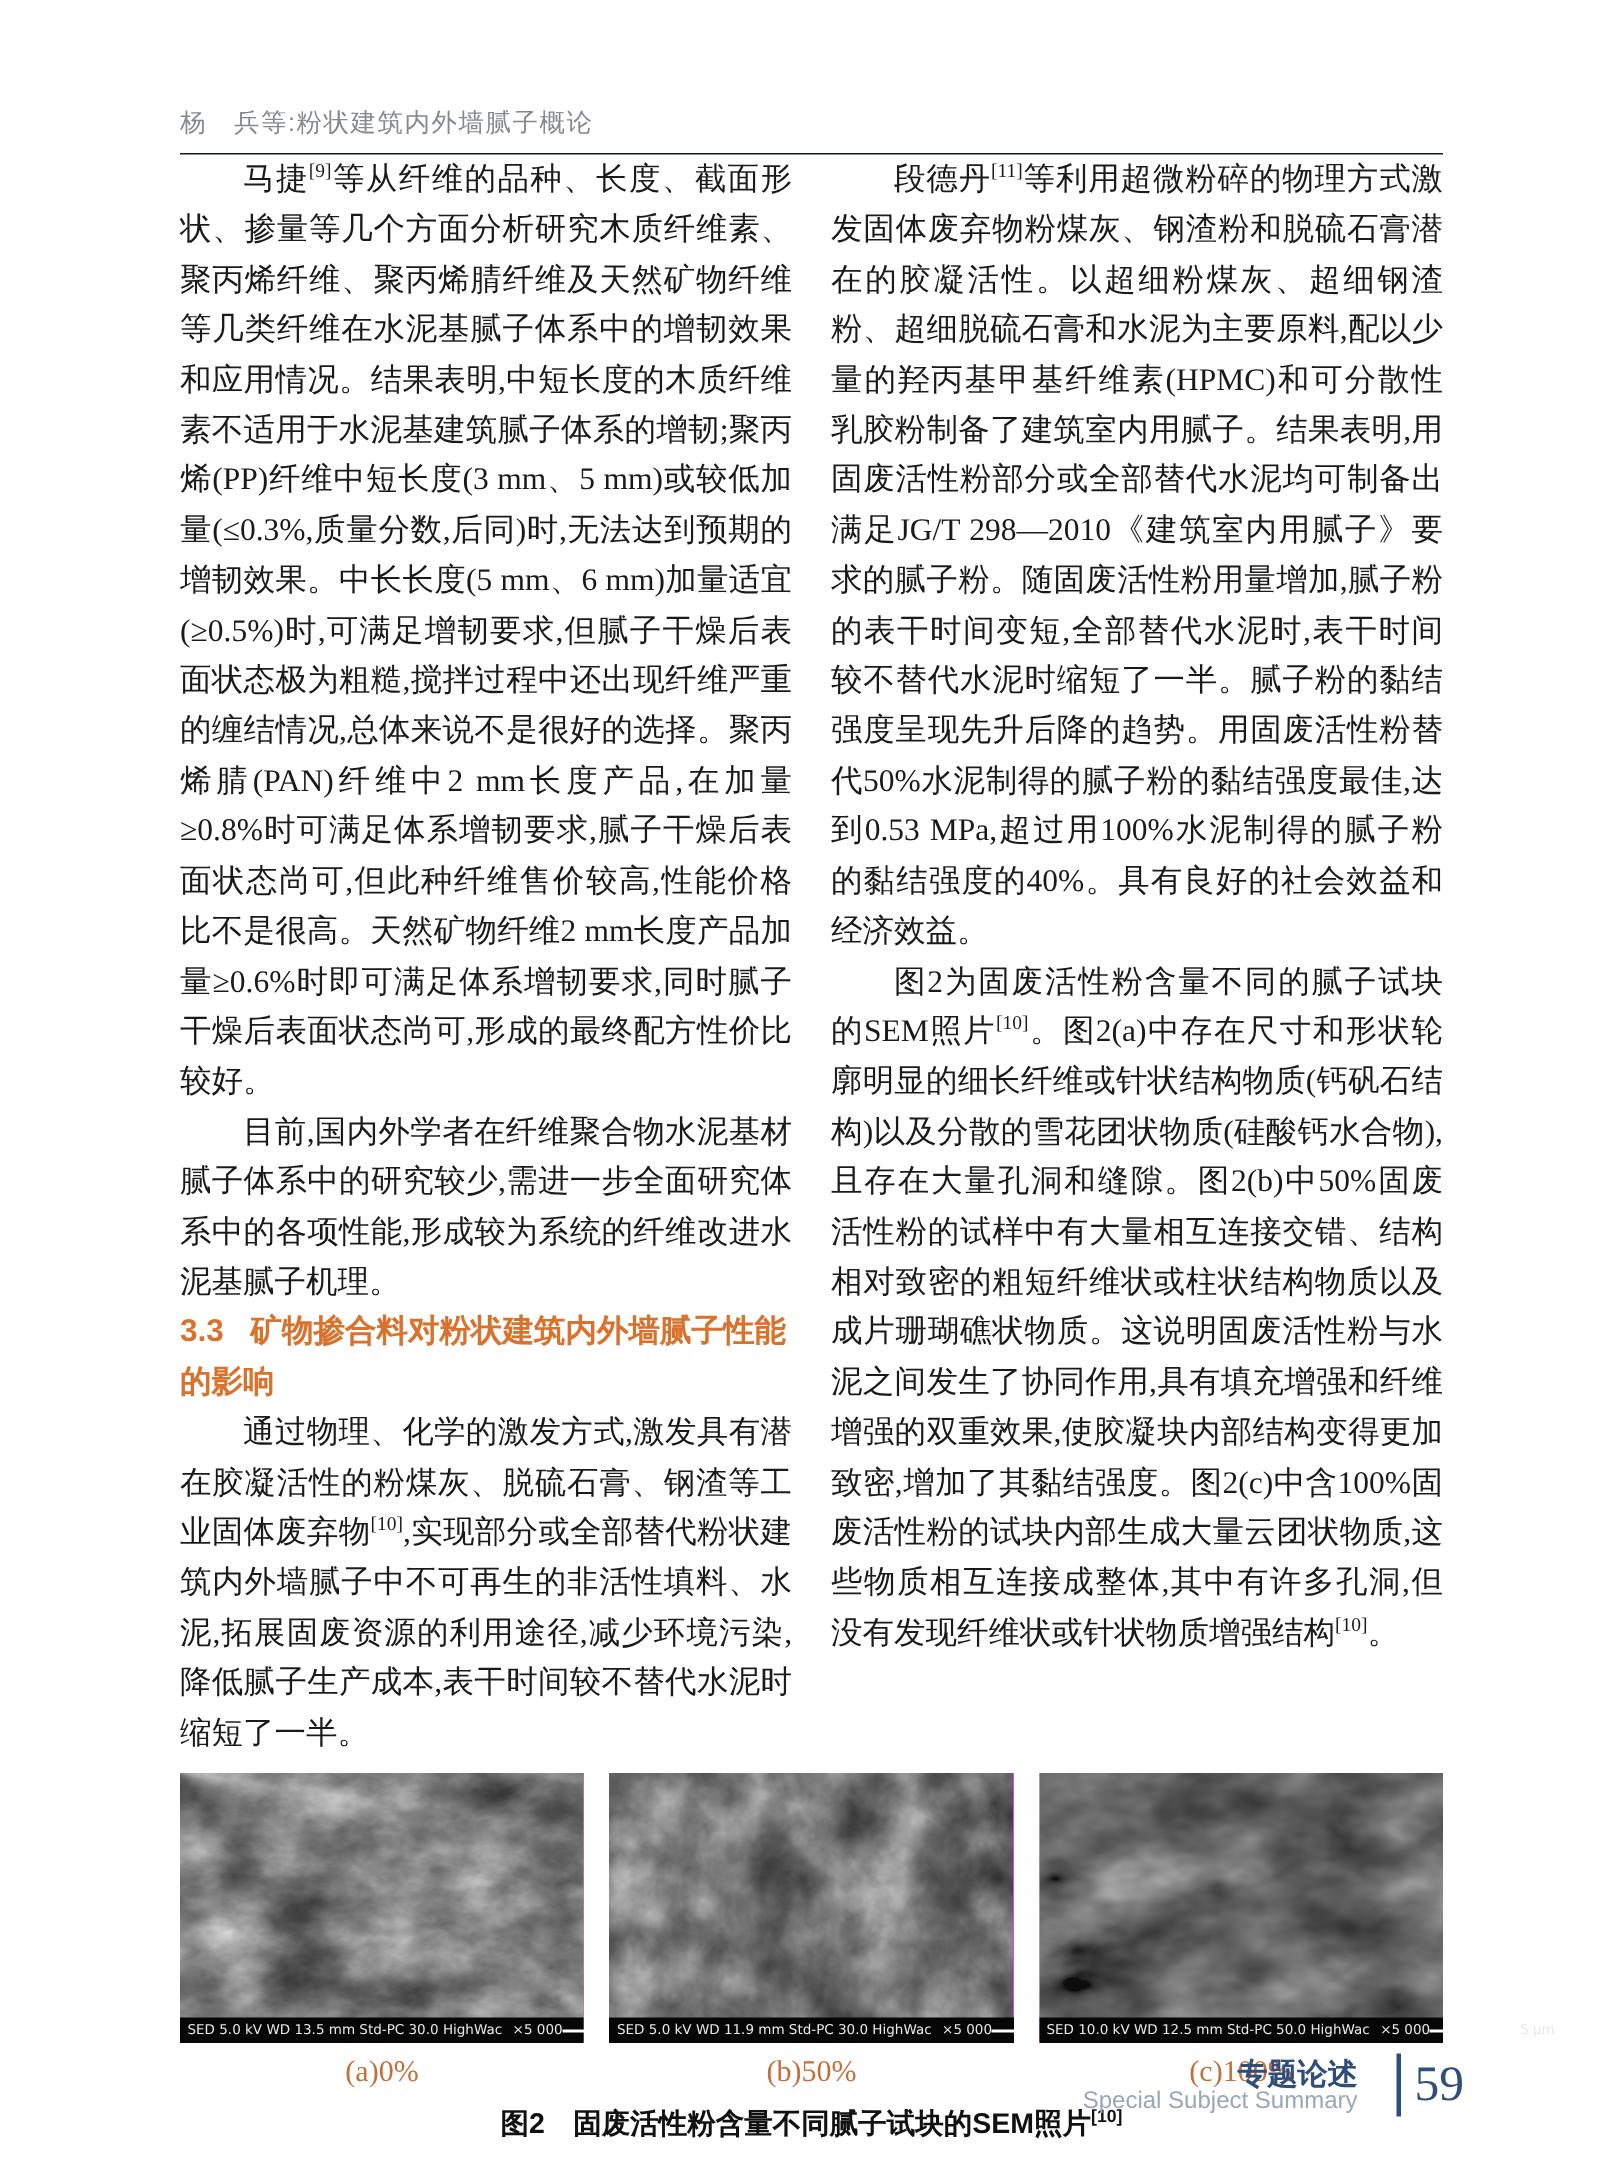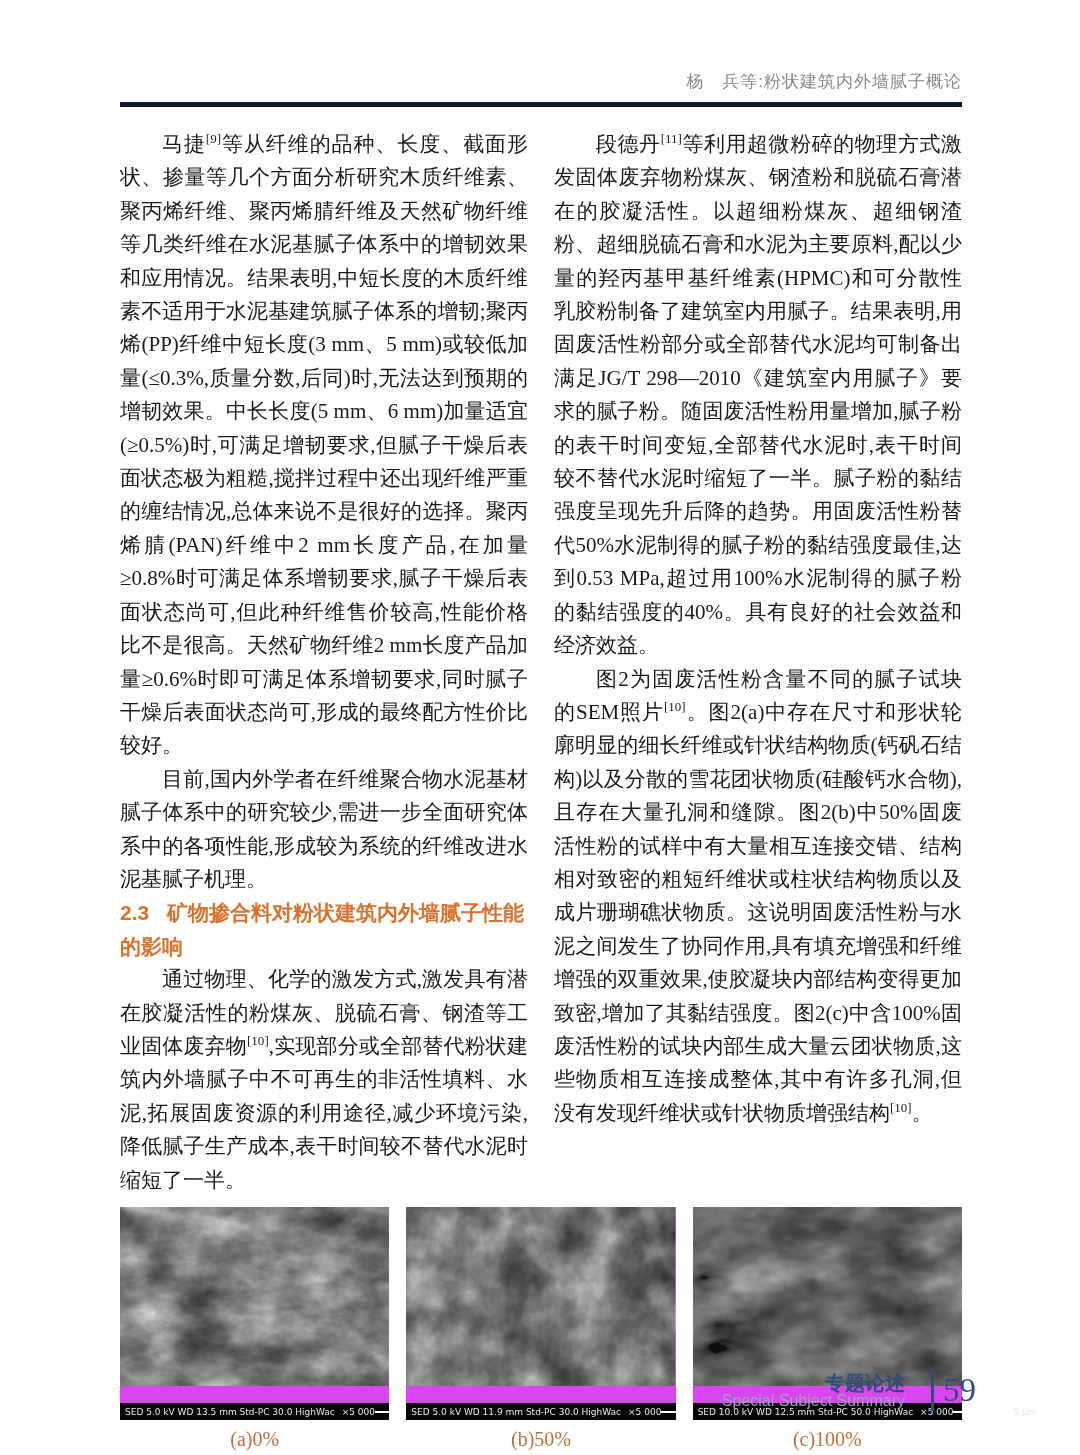--- a/index.html
+++ b/index.html
@@ -9,30 +9,29 @@
     background: #ffffff;
     font-family: "Liberation Sans", "DejaVu Sans", sans-serif;
     color: #1a1a1a;
     overflow: hidden;
     box-sizing: border-box;
   }
   .content { position: absolute; left: 120px; top: 70px; width: 842px; }
 
   
   .running-head {
-    text-align: right;
     font-size: 17px;
     color: #85898c;
     letter-spacing: 1px;
     padding-bottom: 9px;
-    border-bottom: 5px solid #0f172a;
-  }
-
-  
-  .cols { display: flex; gap: 26px; margin-top: 21px; }
+    border-bottom: 1px solid #0f172a;
+  }
+
+  
+  .cols { display: flex; gap: 26px; }
   .col { width: 408px; }
   p.para {
     margin: 0;
     font-size: 21px;
     line-height: 33.4px;
     text-align: justify;
     font-family: "Liberation Serif", "DejaVu Serif", serif;
   }
   p.para.indent { text-indent: 2em; }
   sup { font-size: 0.62em; vertical-align: super; line-height: 0; }
@@ -43,21 +42,21 @@
     line-height: 33.4px;
     font-weight: bold;
     color: #d9722c;
   }
   h3.sec-head .sec-num { margin-right: 0.85em; }
 
   
   .figure { margin-top: 10px; }
   .panels { display: flex; gap: 17px; }
   .panel { flex: 1; }
-  .sem-frame { position: relative; width: 100%; height: 213px; background: #d946ef; }
+  .sem-frame { position: relative; width: 100%; height: 180px; background: #d946ef; }
   .sem-frame svg { display: block; width: 100%; height: 179px; }
   .sem-status {
     position: absolute; left: 0; right: 0; bottom: 0;
     height: 17px; background: #060606;
     display: flex; align-items: center;
     padding: 0 5px; box-sizing: border-box;
     color: #e8e8e8; font-size: 9px; white-space: nowrap;
     font-family: "DejaVu Sans", sans-serif;
   }
   .sem-status .stat-text { flex: 0 0 auto; }
@@ -95,21 +94,21 @@
 
     <div class="running-head">
       <span>杨　兵等:粉状建筑内外墙腻子概论</span>
     </div>
 
     <div class="cols">
       <div class="col">
         <p class="para indent"><span>马捷</span><sup>[9]</sup><span>等从纤维的品种、长度、截面形状、掺量等几个方面分析研究木质纤维素、聚丙烯纤维、聚丙烯腈纤维及天然矿物纤维等几类纤维在水泥基腻子体系中的增韧效果和应用情况。结果表明,中短长度的木质纤维素不适用于水泥基建筑腻子体系的增韧;聚丙烯(PP)纤维中短长度(3 mm、5 mm)或较低加量(≤0.3%,质量分数,后同)时,无法达到预期的增韧效果。中长长度(5 mm、6 mm)加量适宜(≥0.5%)时,可满足增韧要求,但腻子干燥后表面状态极为粗糙,搅拌过程中还出现纤维严重的缠结情况,总体来说不是很好的选择。聚丙烯腈(PAN)纤维中2 mm长度产品,在加量≥0.8%时可满足体系增韧要求,腻子干燥后表面状态尚可,但此种纤维售价较高,性能价格比不是很高。天然矿物纤维2 mm长度产品加量≥0.6%时即可满足体系增韧要求,同时腻子干燥后表面状态尚可,形成的最终配方性价比较好。</span></p>
         <p class="para indent"><span>目前,国内外学者在纤维聚合物水泥基材腻子体系中的研究较少,需进一步全面研究体系中的各项性能,形成较为系统的纤维改进水泥基腻子机理。</span></p>
         <h3 class="sec-head">
-          <span class="sec-num">2.3</span><span>矿物掺合料对粉状建筑内外墙腻子性能的影响</span>
+          <span class="sec-num">3.3</span><span>矿物掺合料对粉状建筑内外墙腻子性能的影响</span>
         </h3>
         <p class="para indent"><span>通过物理、化学的激发方式,激发具有潜在胶凝活性的粉煤灰、脱硫石膏、钢渣等工业固体废弃物</span><sup>[10]</sup><span>,实现部分或全部替代粉状建筑内外墙腻子中不可再生的非活性填料、水泥,拓展固废资源的利用途径,减少环境污染,降低腻子生产成本,表干时间较不替代水泥时缩短了一半。</span></p>
       </div>
       <div class="col">
         <p class="para indent"><span>段德丹</span><sup>[11]</sup><span>等利用超微粉碎的物理方式激发固体废弃物粉煤灰、钢渣粉和脱硫石膏潜在的胶凝活性。以超细粉煤灰、超细钢渣粉、超细脱硫石膏和水泥为主要原料,配以少量的羟丙基甲基纤维素(HPMC)和可分散性乳胶粉制备了建筑室内用腻子。结果表明,用固废活性粉部分或全部替代水泥均可制备出满足JG/T 298—2010《建筑室内用腻子》要求的腻子粉。随固废活性粉用量增加,腻子粉的表干时间变短,全部替代水泥时,表干时间较不替代水泥时缩短了一半。腻子粉的黏结强度呈现先升后降的趋势。用固废活性粉替代50%水泥制得的腻子粉的黏结强度最佳,达到0.53 MPa,超过用100%水泥制得的腻子粉的黏结强度的40%。具有良好的社会效益和经济效益。</span></p>
         <p class="para indent"><span>图2为固废活性粉含量不同的腻子试块的SEM照片</span><sup>[10]</sup><span>。图2(a)中存在尺寸和形状轮廓明显的细长纤维或针状结构物质(钙矾石结构)以及分散的雪花团状物质(硅酸钙水合物),且存在大量孔洞和缝隙。图2(b)中50%固废活性粉的试样中有大量相互连接交错、结构相对致密的粗短纤维状或柱状结构物质以及成片珊瑚礁状物质。这说明固废活性粉与水泥之间发生了协同作用,具有填充增强和纤维增强的双重效果,使胶凝块内部结构变得更加致密,增加了其黏结强度。图2(c)中含100%固废活性粉的试块内部生成大量云团状物质,这些物质相互连接成整体,其中有许多孔洞,但没有发现纤维状或针状物质增强结构</span><sup>[10]</sup><span>。</span></p>
       </div>
     </div>
 
     <div class="figure">

